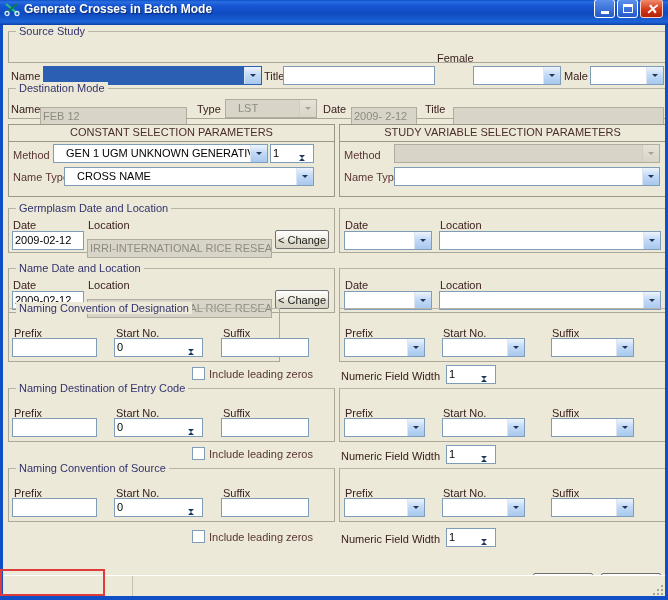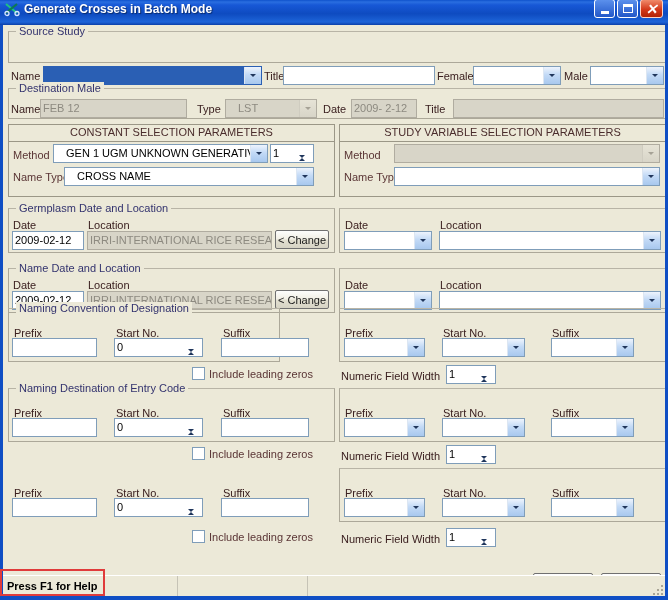--- a/index.html
+++ b/index.html
@@ -140,20 +140,21 @@
     padding: 0 2px;
     line-height: 17px;
     height: 19px;
     overflow: hidden;
     white-space: nowrap;
   }
   .tf.disabled {
     background: #d8d5c8;
     border: 1px solid #b0aca0;
     color: #8d8a80;
+    margin-top: 8px;
   }
 
   
   .combo {
     position: absolute;
     box-sizing: border-box;
     border: 1px solid #7f9db9;
     background: #ffffff;
     height: 19px;
     display: flex;
@@ -325,33 +326,33 @@
       <div class="group" style="left:5px;top:6px;width:658px;height:32px;">
         <span class="caption">Source Study</span>
       </div>
       <span class="lbl dark" style="left:8px;top:45px;">Name</span>
       <div class="combo sel" style="left:40px;top:41px;width:219px;">
         <span class="val"></span>
         <span class="arrow"></span>
       </div>
       <span class="lbl dark" style="left:261px;top:45px;">Title</span>
       <div class="tf" style="left:280px;top:41px;width:152px;"></div>
-      <span class="lbl dark" style="left:434px;top:45px;">Female</span>
+      <span class="lbl dark" style="left:434px;top:27px;">Female</span>
       <div class="combo" style="left:470px;top:41px;width:88px;">
         <span class="val"></span>
         <span class="arrow"></span>
       </div>
       <span class="lbl dark" style="left:561px;top:45px;">Male</span>
       <div class="combo" style="left:587px;top:41px;width:74px;">
         <span class="val"></span>
         <span class="arrow"></span>
       </div>
 
       <div class="group" style="left:5px;top:63px;width:658px;height:31px;">
-        <span class="caption">Destination Male</span>
+        <span class="caption">Destination Mode</span>
       </div>
       <span class="lbl dark" style="left:8px;top:78px;">Name</span>
       <div class="tf disabled" style="left:37px;top:74px;width:147px;">FEB 12</div>
       <span class="lbl dark" style="left:194px;top:78px;">Type</span>
       <div class="combo disabled" style="left:222px;top:74px;width:92px;">
         <span class="val">LST</span>
         <span class="arrow"></span>
       </div>
       <span class="lbl dark" style="left:320px;top:78px;">Date</span>
       <div class="tf disabled" style="left:348px;top:74px;width:66px;">2009- 2-12</div>
@@ -519,20 +520,23 @@
       </div>
       <span class="lbl dark" style="left:338px;top:425px;">Numeric Field Width</span>
       <div class="spin" style="left:443px;top:420px;width:50px;">
         <span class="val">1</span>
         <span class="btns">
           <span class="up"></span>
           <span class="down"></span>
         </span>
       </div>
 
+      <div class="group" style="left:5px;top:443px;width:327px;height:54px;">
+        <span class="caption">Naming Convention of Source</span>
+      </div>
       <span class="lbl dark" style="left:11px;top:462px;">Prefix</span>
       <div class="tf" style="left:9px;top:473px;width:85px;"></div>
       <span class="lbl dark" style="left:113px;top:462px;">Start No.</span>
       <div class="spin" style="left:111px;top:473px;width:89px;">
         <span class="val">0</span>
         <span class="btns">
           <span class="up"></span>
           <span class="down"></span>
         </span>
       </div>
@@ -566,21 +570,20 @@
           <span class="up"></span>
           <span class="down"></span>
         </span>
       </div>
 
       <div class="btn" style="left:530px;top:548px;width:60px;">Start</div>
       <div class="btn" style="left:598px;top:548px;width:60px;">Cancel</div>
     </div>
 
     <div class="statusbar">
-      <div class="status-cell s1">Press F1 for Help</div>
       <div class="status-cell s2"></div>
       <div class="status-cell s3"></div>
       <span class="grip">
         <i style="right:0;bottom:0;"></i>
         <i style="right:4px;bottom:0;"></i>
         <i style="right:8px;bottom:0;"></i>
         <i style="right:0;bottom:4px;"></i>
         <i style="right:4px;bottom:4px;"></i>
         <i style="right:0;bottom:8px;"></i>
       </span>

